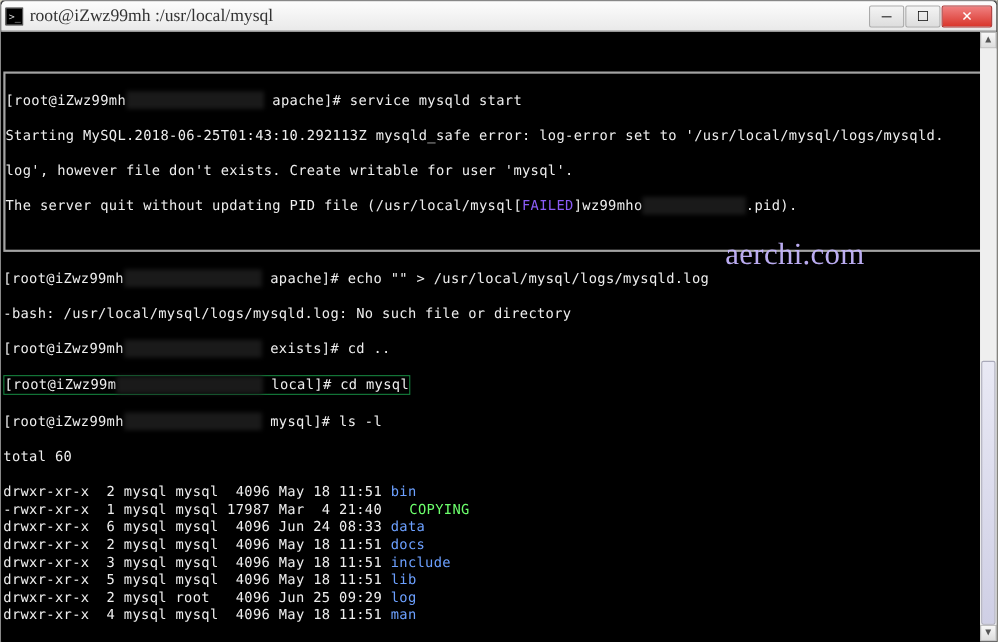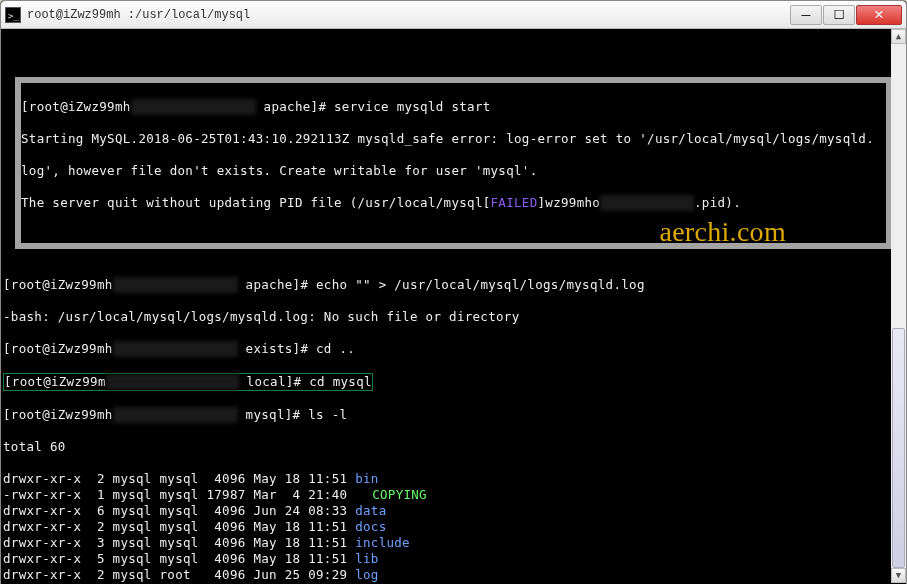--- a/index.html
+++ b/index.html
@@ -41,22 +41,22 @@
     .titlebar-icon::after {
       content: '>_';
       color: #ddd;
       font-size: 9px;
       position: absolute;
       top: 0;
       left: 2px;
     }
     .title-text {
       flex: 1;
-      font-family: Liberation Mono, monospace;
-      font-size: 12px;
+      font-family: Liberation Serif, serif;
+      font-size: 16px;
       color: #333;
     }
     .win-buttons { display: flex; gap: 1px; }
     .win-btn {
       width: 32px;
       height: 20px;
       border: 1px solid #aaa;
       border-radius: 2px;
       display: flex;
       align-items: center;
@@ -79,37 +79,37 @@
       white-space: pre;
       position: relative;
       letter-spacing: 0.3px;
     }
     .line { white-space: pre; }
     .red { color: #8b5cf6; }
     .green { color: #6cff6c; margin-left: 17px; }
     .blue { color: #6ca0ff; }
     .white { color: #eee; }
     .box-yellow {
-      border: 6px solid #a3a3a3;
+      border: 2px solid #a3a3a3;
       padding: 0;
-      margin: 12px;
+      margin: 0;
     }
     .boxed-inline {
       border: 1px solid #15803d;
       display: inline-block;
     }
     .smudge {
       background: #1a1a1a;
       color: transparent;
       filter: blur(2px);
       display: inline-block;
     }
     .watermark {
       position: absolute;
-      color: #eab308;
+      color: #c4b5fd;
       font-family: "Times New Roman", serif;
       font-size: 28px;
       right: 120px;
       top: 195px;
       opacity: 0.95;
     }
     .scrollbar {
       position: absolute;
       right: 0;
       top: 28px;

